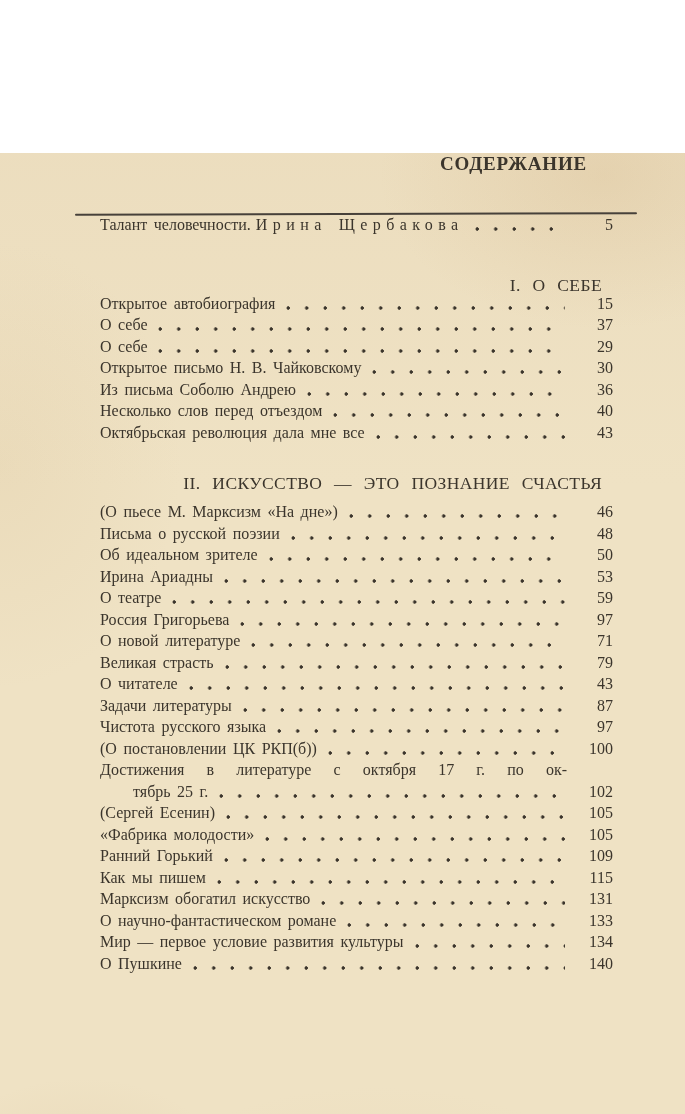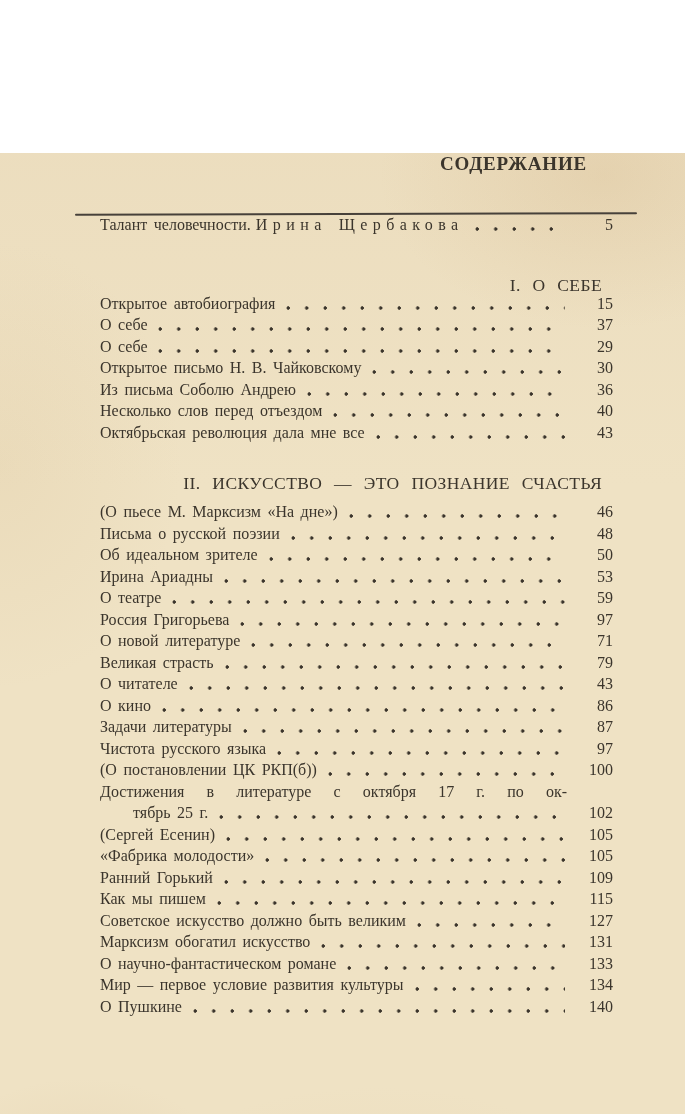--- a/index.html
+++ b/index.html
@@ -213,25 +213,20 @@
     <span class="leader"></span>
     <span class="pagenum">79</span>
   </div>
 
   <div class="row">
     <span class="label">О читателе</span>
     <span class="leader"></span>
     <span class="pagenum">43</span>
   </div>
 
-  <div class="row">
-    <span class="label">О кино</span>
-    <span class="leader"></span>
-    <span class="pagenum">86</span>
-  </div>
 
   <div class="row">
     <span class="label">Задачи литературы</span>
     <span class="leader"></span>
     <span class="pagenum">87</span>
   </div>
 
   <div class="row">
     <span class="label">Чистота русского языка</span>
     <span class="leader"></span>
@@ -270,25 +265,20 @@
     <span class="leader"></span>
     <span class="pagenum">109</span>
   </div>
 
   <div class="row">
     <span class="label">Как мы пишем</span>
     <span class="leader"></span>
     <span class="pagenum">115</span>
   </div>
 
-  <div class="row">
-    <span class="label">Советское искусство должно быть великим</span>
-    <span class="leader"></span>
-    <span class="pagenum">127</span>
-  </div>
 
   <div class="row">
     <span class="label">Марксизм обогатил искусство</span>
     <span class="leader"></span>
     <span class="pagenum">131</span>
   </div>
 
   <div class="row">
     <span class="label">О научно-фантастическом романе</span>
     <span class="leader"></span>

